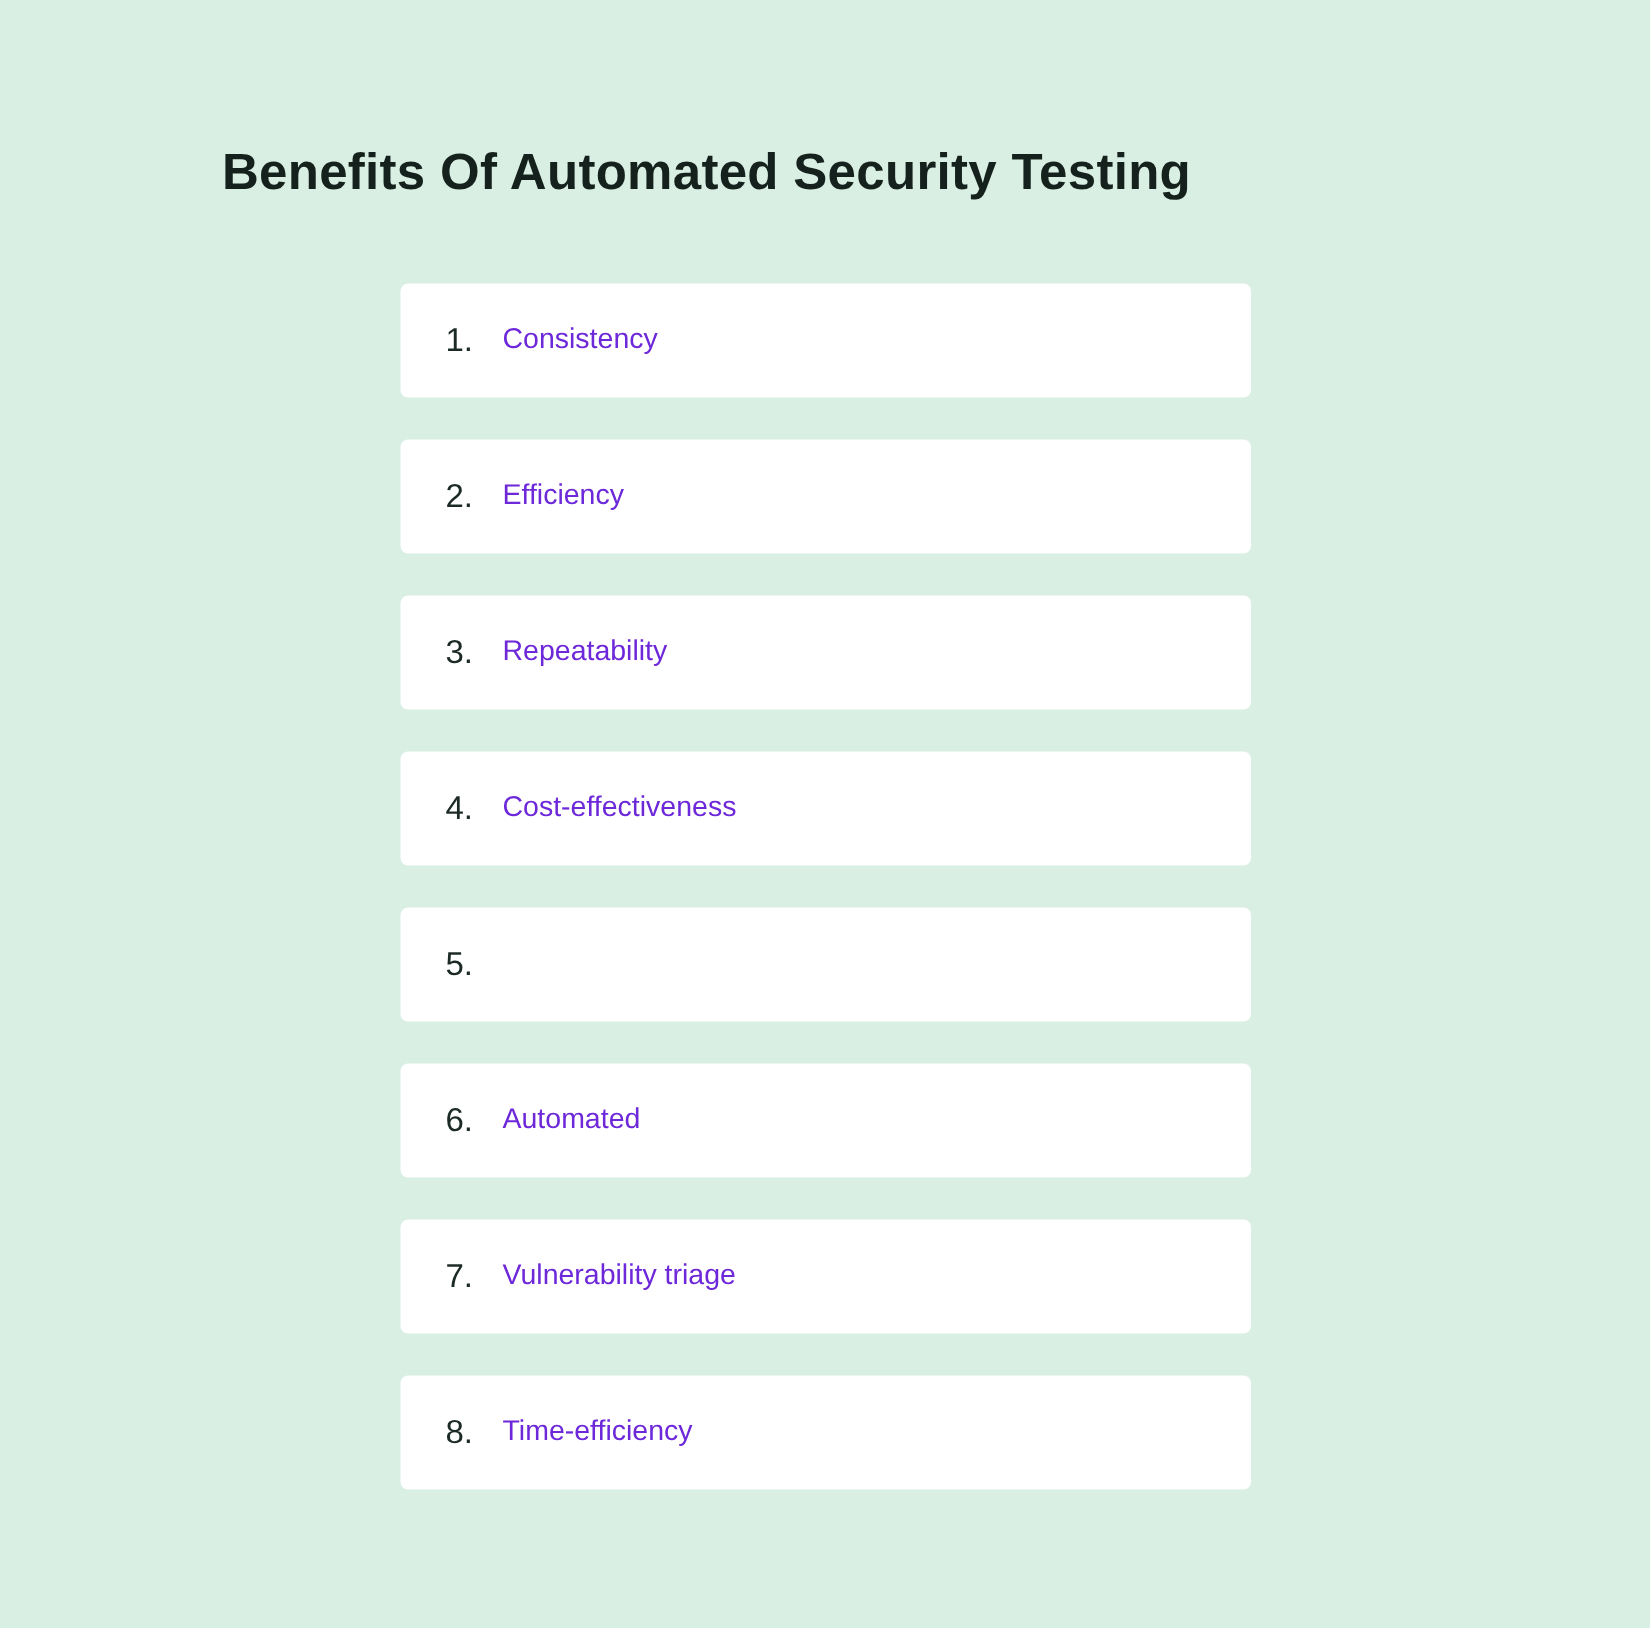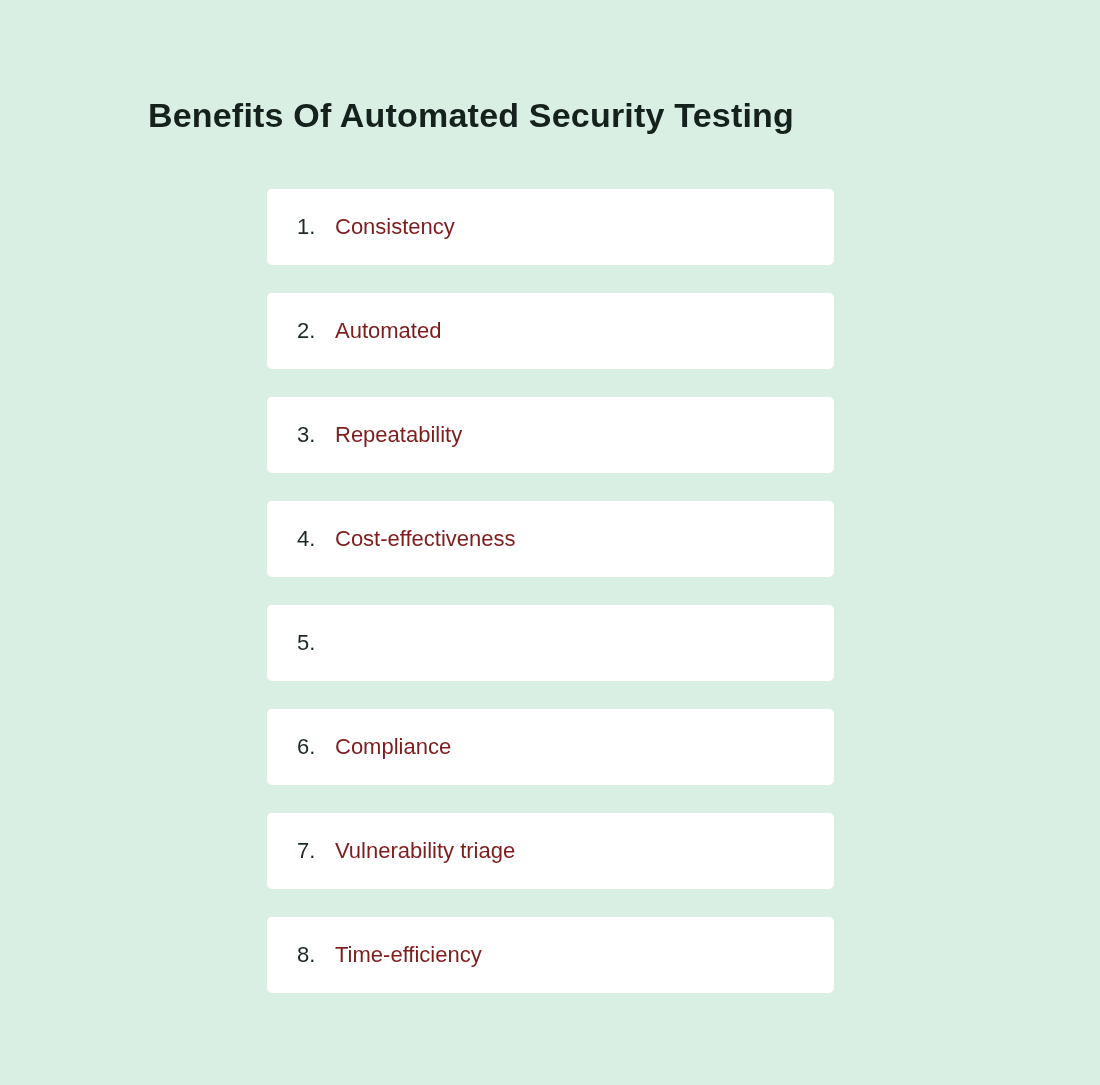--- a/index.html
+++ b/index.html
@@ -47,60 +47,60 @@
     margin-bottom: 28px;
     padding-left: 30px;
   }
   .item-num {
     font-size: 22px;
     color: #1b2a24;
     width: 38px;
     flex: 0 0 38px;
   }
   .item-label {
-    font-size: 22px;
-    color: #7f1d1d;
+    font-size: 19px;
+    color: #6d28d9;
   }
 </style>
 </head>
 <body>
 
 <div class="canvas">
 
   <div class="title">Benefits Of Automated Security Testing</div>
 
   <div class="list">
 
     <div class="list-item">
       <span class="item-num">1.</span>
       <span class="item-label">Consistency</span>
     </div>
 
     <div class="list-item">
       <span class="item-num">2.</span>
-      <span class="item-label">Automated</span>
+      <span class="item-label">Efficiency</span>
     </div>
 
     <div class="list-item">
       <span class="item-num">3.</span>
       <span class="item-label">Repeatability</span>
     </div>
 
     <div class="list-item">
       <span class="item-num">4.</span>
       <span class="item-label">Cost-effectiveness</span>
     </div>
 
     <div class="list-item">
       <span class="item-num">5.</span>
     </div>
 
     <div class="list-item">
       <span class="item-num">6.</span>
-      <span class="item-label">Compliance</span>
+      <span class="item-label">Automated</span>
     </div>
 
     <div class="list-item">
       <span class="item-num">7.</span>
       <span class="item-label">Vulnerability triage</span>
     </div>
 
     <div class="list-item">
       <span class="item-num">8.</span>
       <span class="item-label">Time-efficiency</span>

